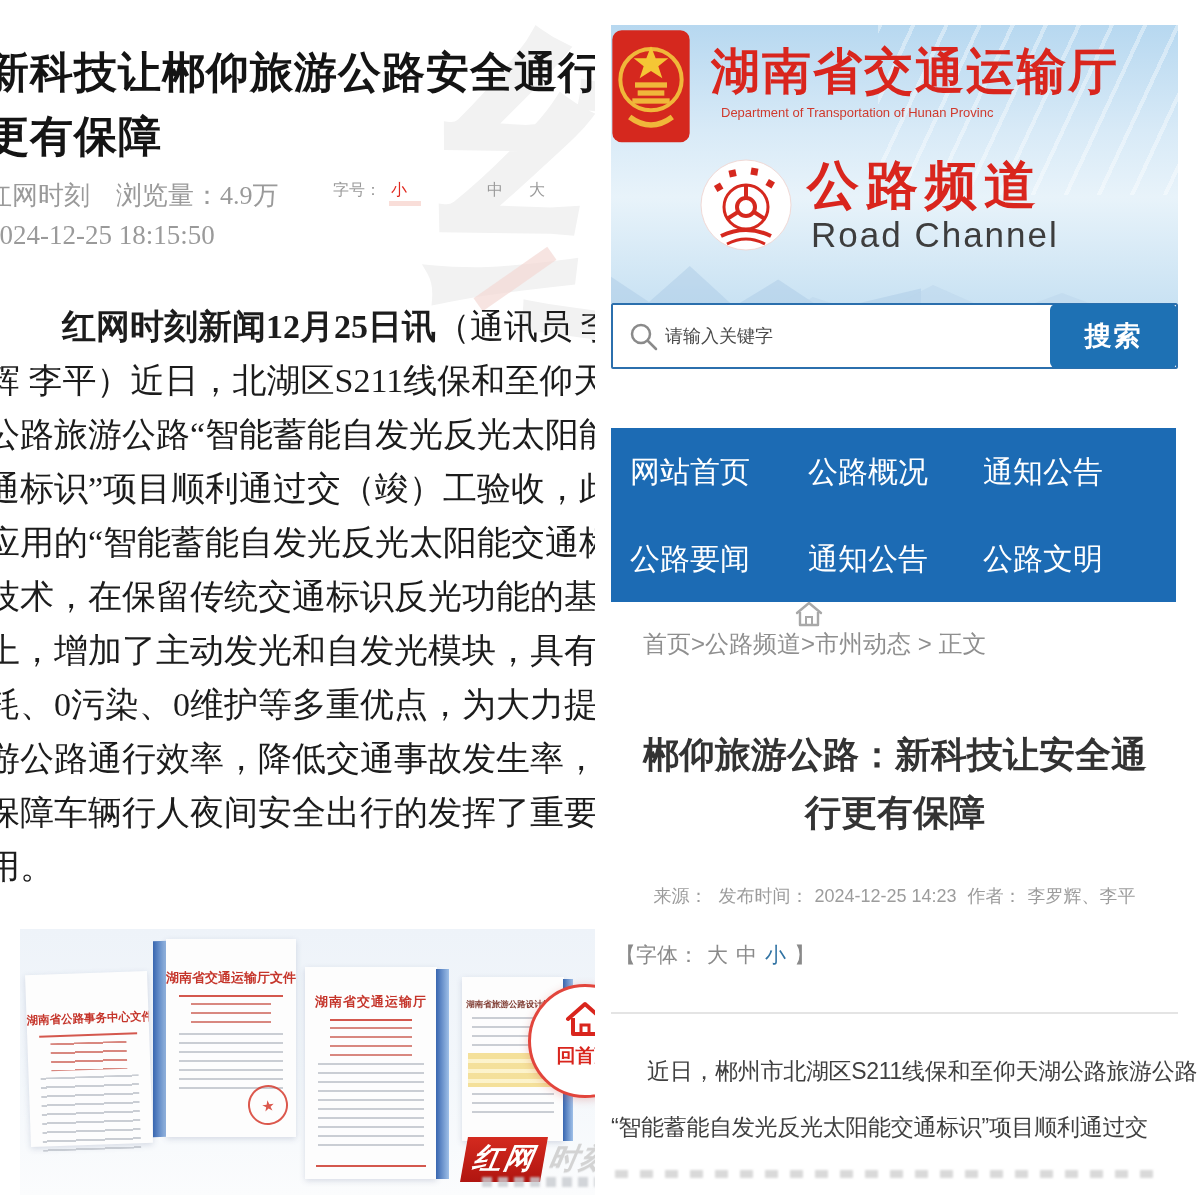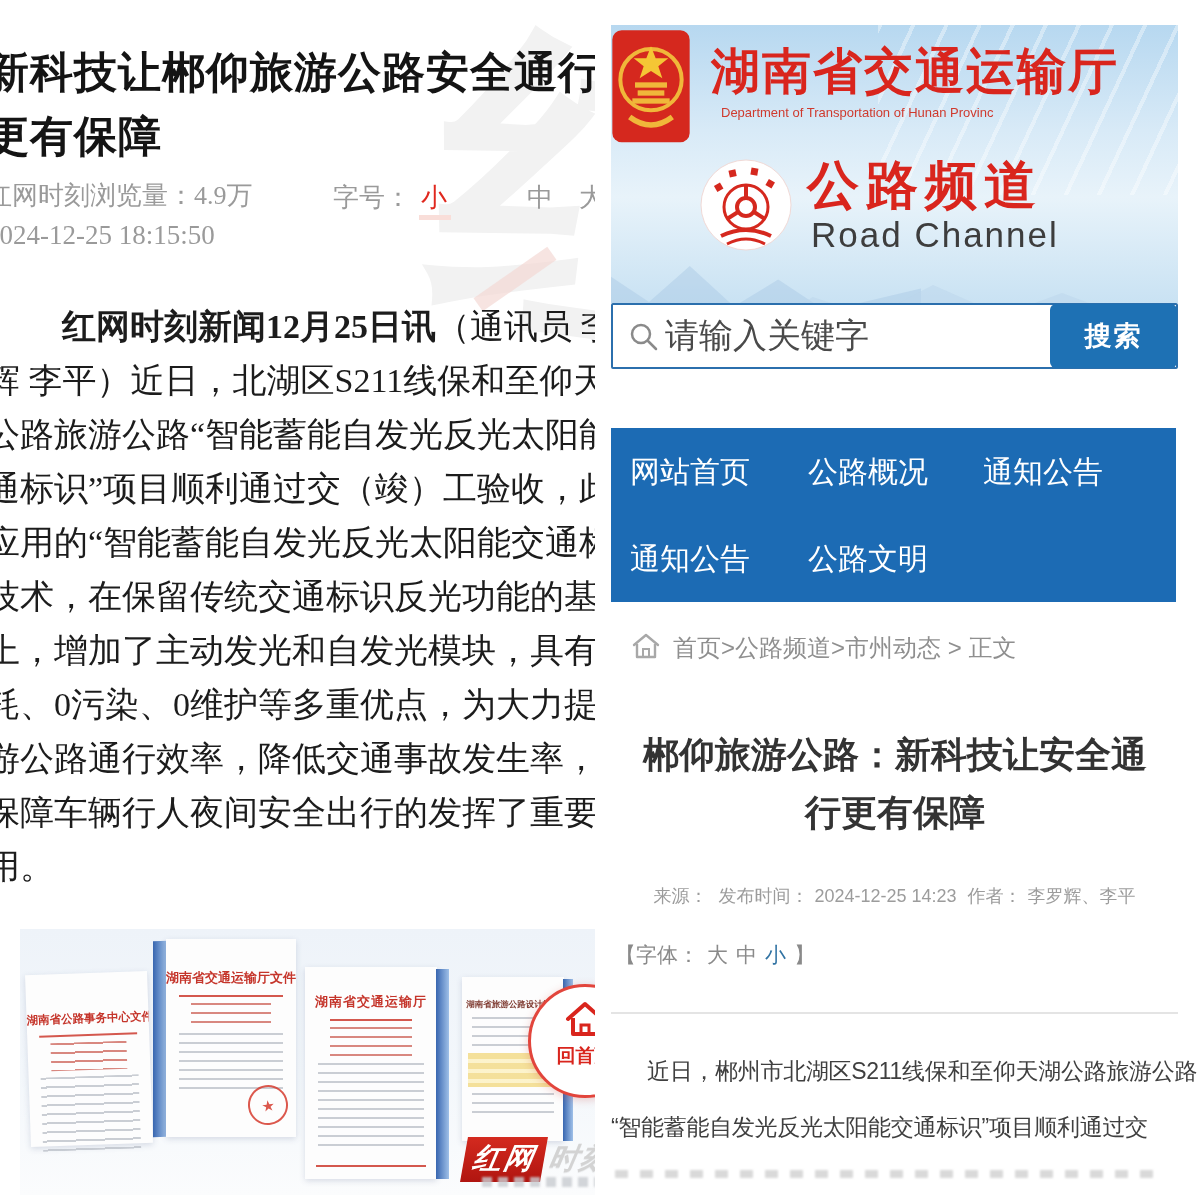--- a/index.html
+++ b/index.html
@@ -5,22 +5,22 @@
   * { margin:0; padding:0; box-sizing:border-box; }
   html,body { width:1200px; height:1200px; background:#fff; font-family:"Liberation Sans","DejaVu Sans",sans-serif; }
   .screen { position:relative; width:1200px; height:1200px; overflow:hidden; background:#fff; }
 
   
   .left-page { position:absolute; left:0; top:16px; width:595px; height:1200px; overflow:hidden; background:#fff; }
   .lp-watermark { position:absolute; left:438px; top:-20px; font-size:330px; font-weight:700; color:#f2f2f2; transform:rotate(8deg); line-height:1.2; user-select:none; }
   .lp-watermark-red { position:absolute; left:470px; top:255px; width:90px; height:16px; background:#f3d9d4; transform:rotate(-35deg); opacity:.7; }
   .lp-title { position:absolute; left:-14px; top:24px; width:618px; font-size:43px; line-height:64px; font-weight:700; color:#141414; letter-spacing:1px; }
   .lp-meta { position:absolute; left:-14px; top:162px; white-space:nowrap; font-family:"Liberation Serif","DejaVu Serif",serif; font-size:26px; color:#9a9a9a; }
-  .lp-meta .views { }
-  .lp-fontsize { position:absolute; left:333px; top:164px; font-size:26px; color:#9a9a9a; white-space:nowrap; }
+  .lp-meta .views { margin-left:26px; }
+  .lp-fontsize { position:absolute; left:333px; top:164px; font-size:16px; color:#9a9a9a; white-space:nowrap; }
   .lp-fontsize .fs-label { color:#9a9a9a; }
   .lp-fontsize .fs-small { color:#e0281e; margin-left:10px; position:relative; }
   .lp-fontsize .fs-small::after { content:""; position:absolute; left:-2px; bottom:-8px; width:32px; height:5px; background:#f9ded9; }
   .lp-fontsize .fs-mid { margin-left:80px; }
   .lp-fontsize .fs-big { margin-left:26px; }
   .lp-date { position:absolute; left:-14px; top:204px; font-family:"Liberation Serif","DejaVu Serif",serif; font-size:27px; color:#9a9a9a; white-space:nowrap; }
   .lp-body { position:absolute; left:-14px; top:284px; width:680px; font-family:"Liberation Serif","DejaVu Serif",serif; font-size:34px; color:#1c1c1c; }
   .lp-body .bline { height:54px; line-height:54px; white-space:nowrap; }
   .lp-body .indent { display:inline-block; width:76px; }
 
@@ -65,28 +65,28 @@
   .mtn2 { position:absolute; left:150px; bottom:-30px; width:430px; height:80px; background:#bcd6ec; opacity:.5; clip-path:polygon(0 100%,12% 55%,26% 80%,40% 40%,56% 78%,70% 50%,86% 82%,100% 60%,100% 100%); }
   .emblem { position:absolute; left:0px; top:4px; }
   .org-cn { position:absolute; left:100px; top:14px; font-size:49px; font-weight:700; color:#d9251d; letter-spacing:2px; white-space:nowrap; }
   .org-en { position:absolute; left:110px; top:80px; font-size:13px; font-weight:400; color:#cf3a2e; white-space:nowrap; }
   .rc-logo { position:absolute; left:88px; top:133px; }
   .channel-cn { position:absolute; left:196px; top:126px; font-size:52px; font-weight:700; color:#d9251d; letter-spacing:7px; white-space:nowrap; }
   .channel-en { position:absolute; left:200px; top:190px; font-size:35px; color:#3d3d3d; letter-spacing:2px; white-space:nowrap; font-family:"Liberation Sans","DejaVu Sans",sans-serif; }
 
   .searchbar { position:absolute; left:0; top:303px; width:567px; height:66px; background:#fff; border:2px solid #2b6fad; border-radius:2px; }
   .mag { position:absolute; left:16px; top:17px; }
-  .search-input { position:absolute; left:52px; top:4px; width:360px; height:54px; border:none; outline:none; font-size:34px; color:#1d4ed8; font-family:Liberation Serif, serif; background:transparent; }
+  .search-input { position:absolute; left:52px; top:4px; width:360px; height:54px; border:none; outline:none; font-size:18px; color:#1d4ed8; font-family:Liberation Serif, serif; background:transparent; }
   .search-input::placeholder { color:#4a4a4a; opacity:1; }
   .search-btn { position:absolute; right:-1px; top:-1px; width:127px; height:64px; background:#1e71b4; border:none; border-radius:6px; color:#fff; font-size:27px; font-weight:700; letter-spacing:2px; cursor:pointer; font-family:"Liberation Sans","DejaVu Sans",sans-serif; }
 
   .nav { position:absolute; left:0; top:428px; width:565px; height:174px; background:#1c6bb4; display:grid; grid-template-columns:178px 175px 212px; grid-template-rows:87px 87px; padding-left:19px; }
   .nav-item { color:#fff; font-size:30px; line-height:87px; white-space:nowrap; cursor:pointer; }
 
-  .breadcrumb { position:absolute; left:20px; top:632px; display:flex; align-items:flex-start; }
+  .breadcrumb { position:absolute; left:20px; top:600px; display:flex; align-items:center;flex-direction:column; }
   .bc-text { margin-left:12px; font-size:24px; color:#8f8f8f; white-space:nowrap; }
 
   .art-title { position:absolute; left:18px; top:726px; width:532px; text-align:center; font-size:36px; line-height:58px; font-weight:700; color:#333; }
   .art-meta { position:absolute; left:0; top:884px; width:567px; text-align:center; font-size:18px; color:#9c9c9c; white-space:nowrap; }
   .art-meta span { margin:0 3px; }
   .font-row { position:absolute; left:0; top:941px; width:567px; font-size:21px; color:#8a8a8a; }
   .font-row span { margin:0 4px; }
   .font-row .f-small { color:#3173a3; }
   .divider { position:absolute; left:0; top:1012px; width:567px; height:2px; background:#e4e4e4; }
   .art-body-line { position:absolute; left:0; width:600px; font-size:23px; color:#3f3f3f; letter-spacing:-0.3px; white-space:nowrap; }
@@ -222,20 +222,21 @@
         <line x1="19" y1="19" x2="27" y2="27" stroke="#8a8a8a" stroke-width="2.5" stroke-linecap="round"></line>
       </svg>
       <input class="search-input" type="text" placeholder="请输入关键字" style="">
       <button class="search-btn">搜索</button>
     </div>
 
     <nav class="nav">
       <span class="nav-item">网站首页</span>
       <span class="nav-item">公路概况</span>
       <span class="nav-item">通知公告</span>
+      <span class="nav-item">公路要闻</span>
       <span class="nav-item">通知公告</span>
       <span class="nav-item">公路文明</span>
     </nav>
 
     <div class="breadcrumb">
       <svg width="30" height="28" viewBox="0 0 30 28">
         <path d="M3 13 L15 3 L27 13" fill="none" stroke="#a8a8a8" stroke-width="2.4" stroke-linecap="round" stroke-linejoin="round"></path>
         <path d="M6 12 V25 H24 V12" fill="none" stroke="#a8a8a8" stroke-width="2.4" stroke-linejoin="round"></path>
         <rect x="12" y="17" width="6" height="8" fill="none" stroke="#a8a8a8" stroke-width="2"></rect>
       </svg>

